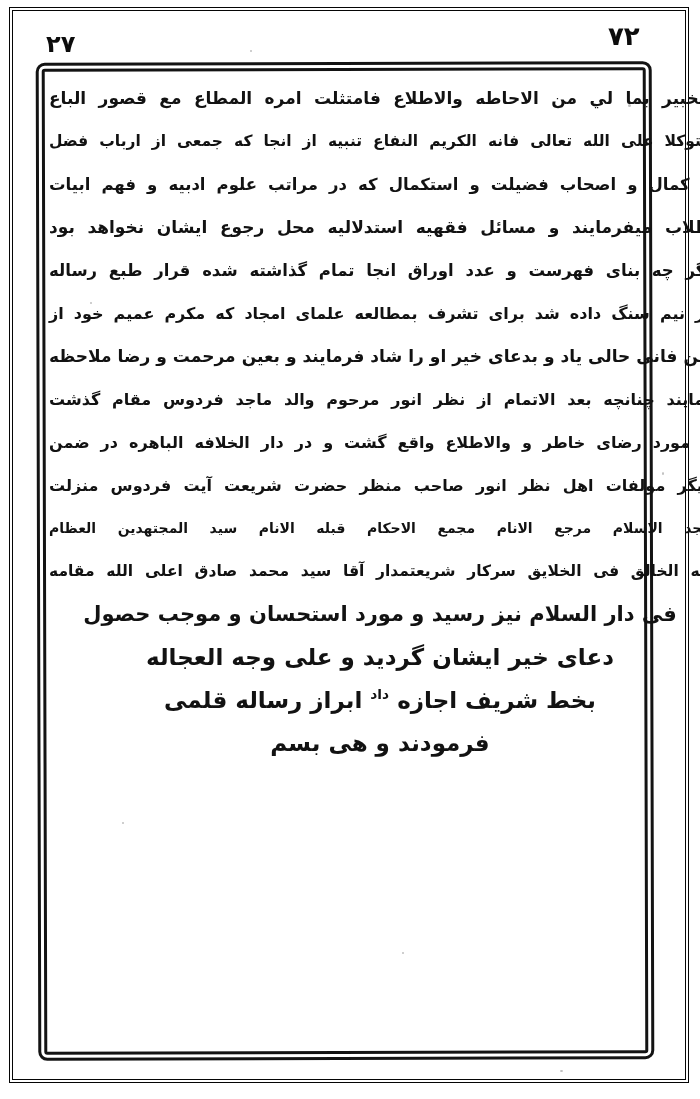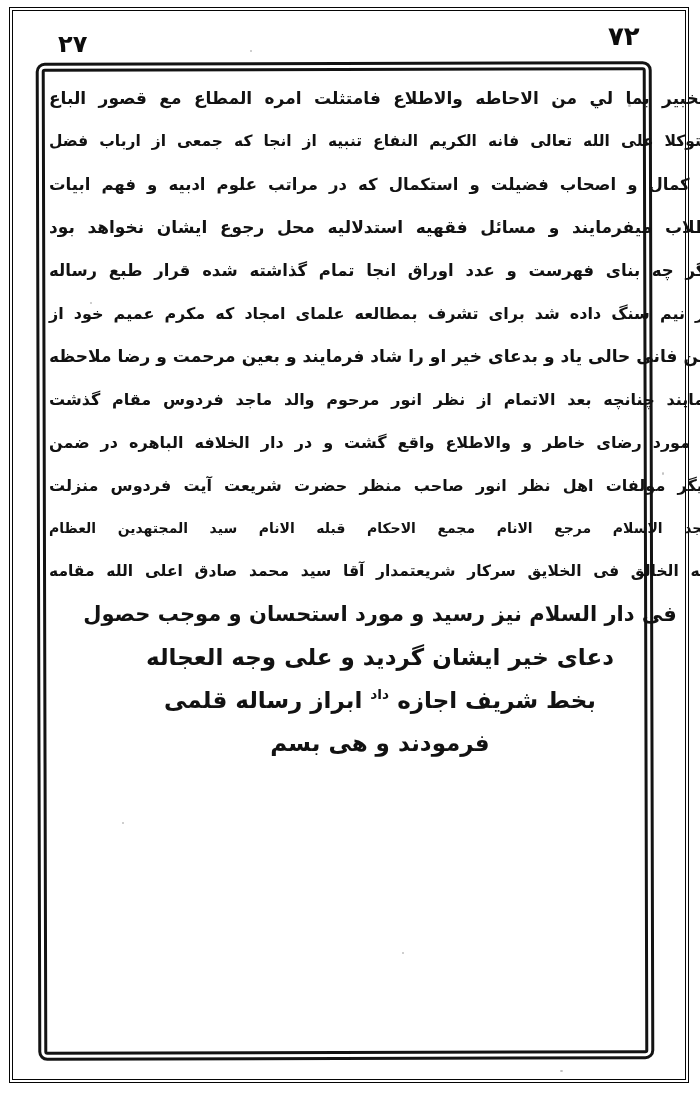--- a/index.html
+++ b/index.html
@@ -18,21 +18,21 @@
   .text-frame{
     position:absolute;left:37px;top:62px;width:616px;height:998px;
     box-sizing:border-box;border:9px double #131313;border-radius:9px;
     transform:rotate(-0.15deg);
   }
   
   .folio-mark{
     position:absolute;color:#0c0c0c;font-weight:bold;
     font-size:26px;line-height:1;letter-spacing:2px;
   }
-  .folio-left{left:58px;top:32px;font-size:24px;}
+  .folio-left{left:46px;top:32px;font-size:24px;}
   .folio-right{left:608px;top:23px;}
   
   .text-block{
     position:absolute;left:49px;top:77px;width:662px;
     direction:rtl;color:#121212;
   }
   .line{
     height:43px;line-height:43px;white-space:nowrap;overflow:visible;
     font-size:23px;font-weight:bold;
     text-align:justify;text-align-last:justify;

